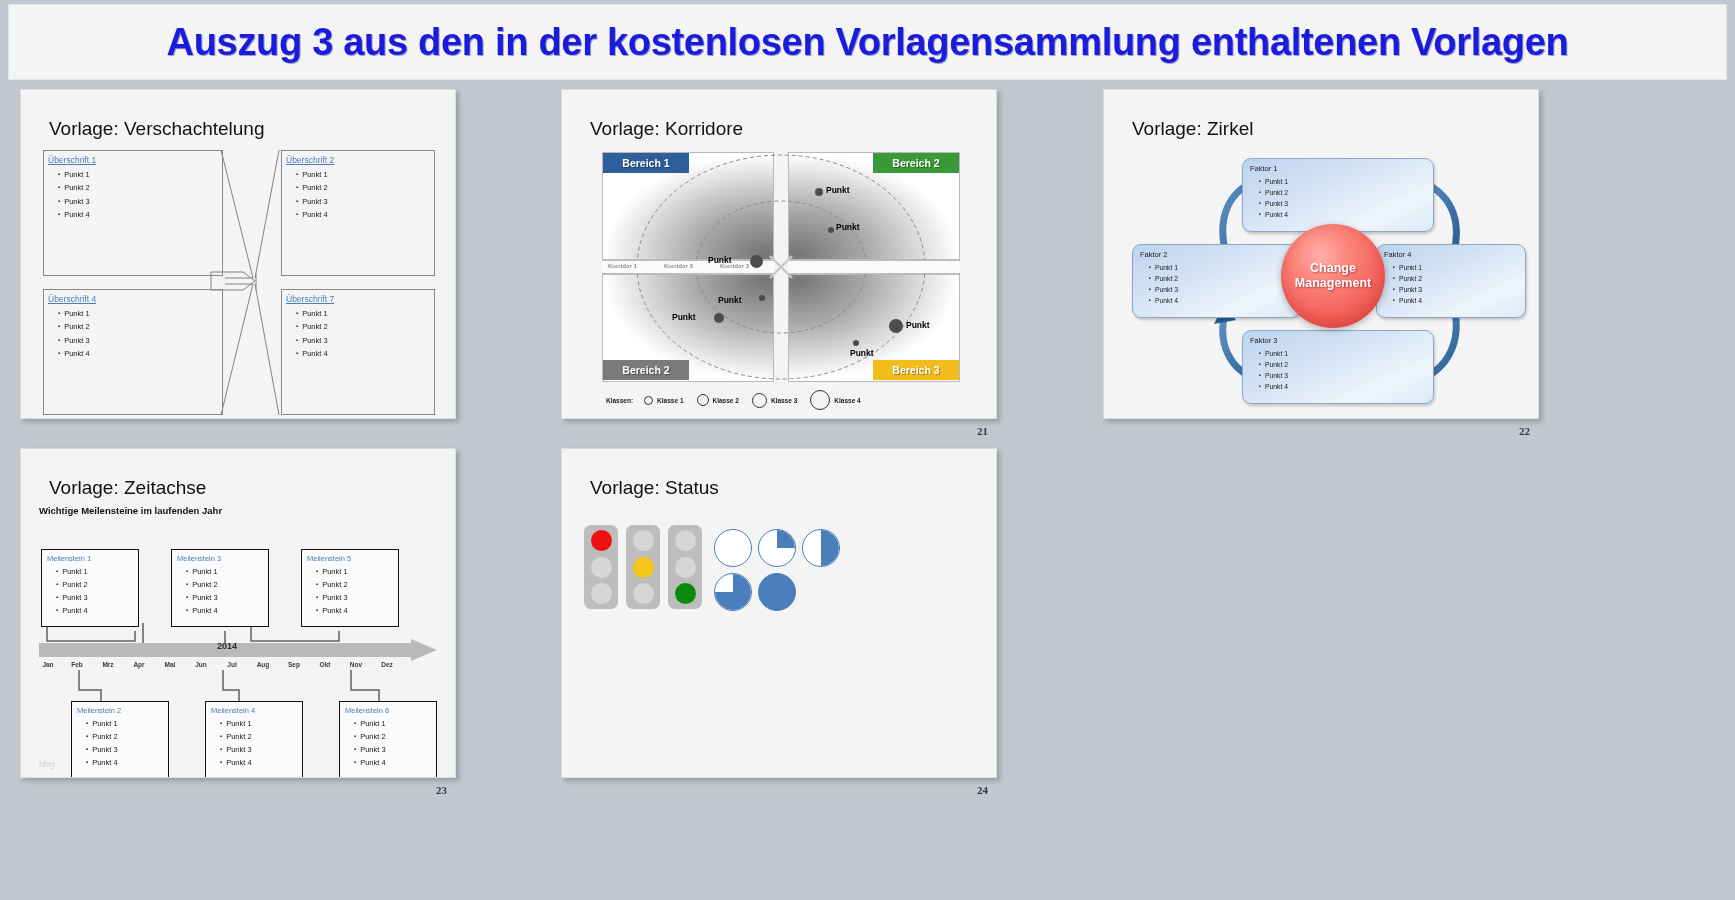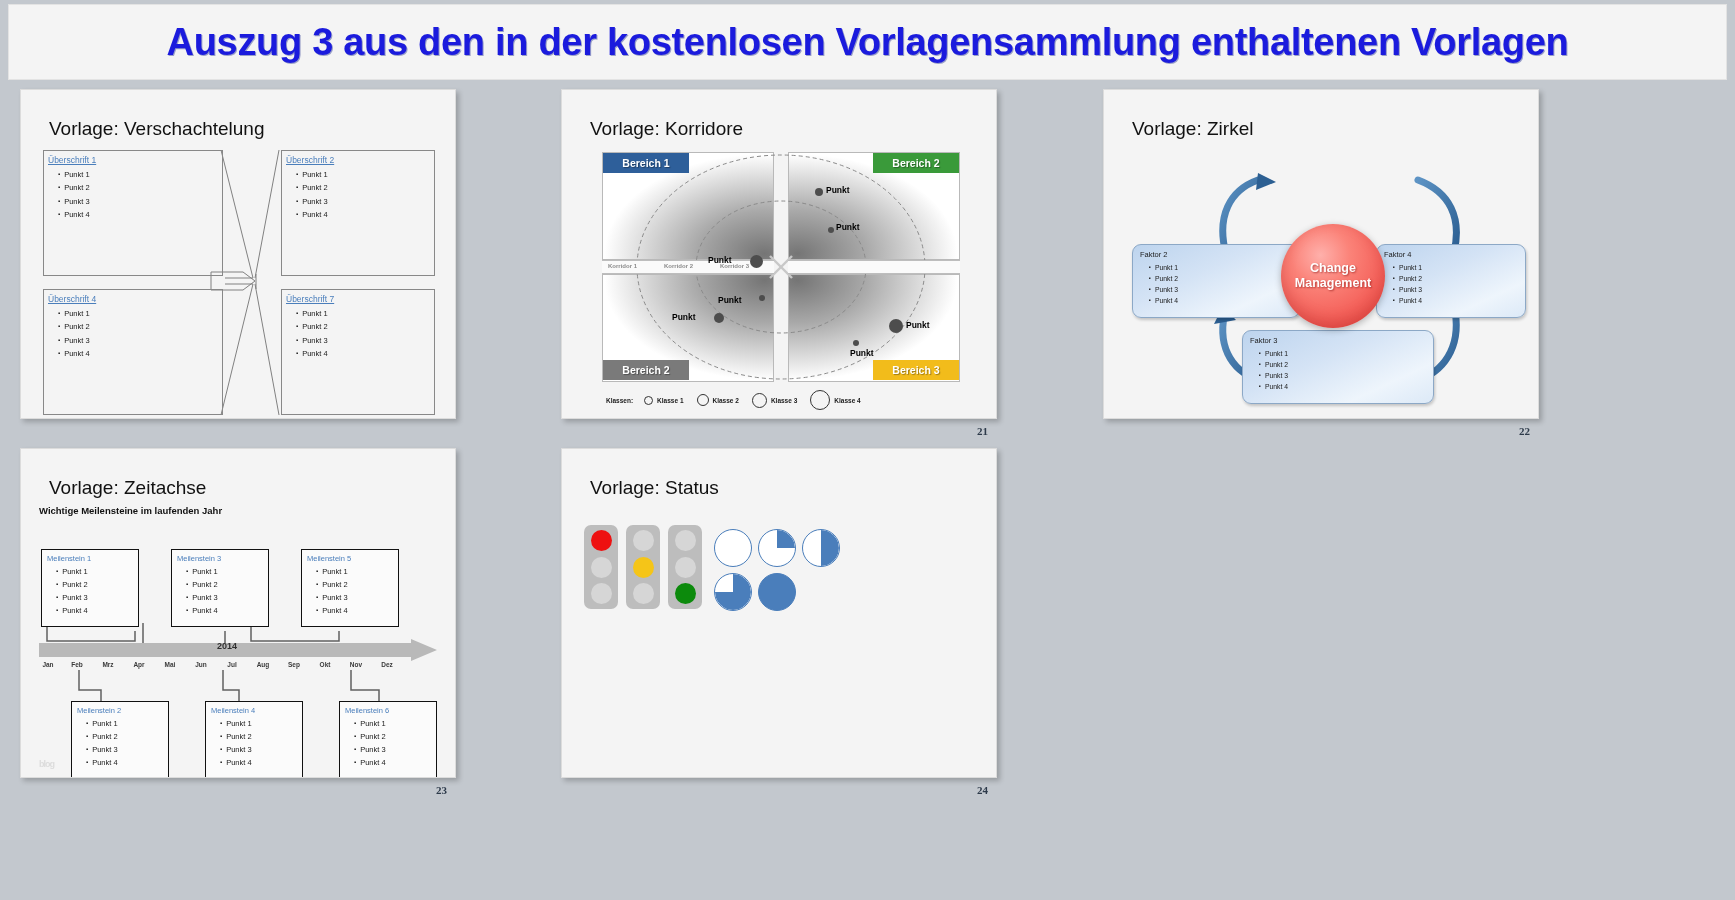--- a/index.html
+++ b/index.html
@@ -275,20 +275,27 @@
           <path d="M140 234 C 112 224, 98 198, 108 162"></path>
         </g>
         <g fill="#2c5f92">
           <polygon points="140,27 158,36 138,44"></polygon>
           <polygon points="342,106 330,122 326,100"></polygon>
           <polygon points="302,241 288,228 306,222"></polygon>
           <polygon points="105,160 118,174 96,178"></polygon>
         </g>
       </svg>
 
+      <div class="zk-box" style="left:124px; top:12px; width:192px; height:74px;">
+        <div class="zk-h">Faktor 1</div>
+        <div class="zk-li">Punkt 1</div>
+        <div class="zk-li">Punkt 2</div>
+        <div class="zk-li">Punkt 3</div>
+        <div class="zk-li">Punkt 4</div>
+      </div>
 
       <div class="zk-box" style="left:14px; top:98px; width:168px; height:74px;">
         <div class="zk-h">Faktor 2</div>
         <div class="zk-li">Punkt 1</div>
         <div class="zk-li">Punkt 2</div>
         <div class="zk-li">Punkt 3</div>
         <div class="zk-li">Punkt 4</div>
       </div>
 
       <div class="zk-box" style="left:124px; top:184px; width:192px; height:74px;">

